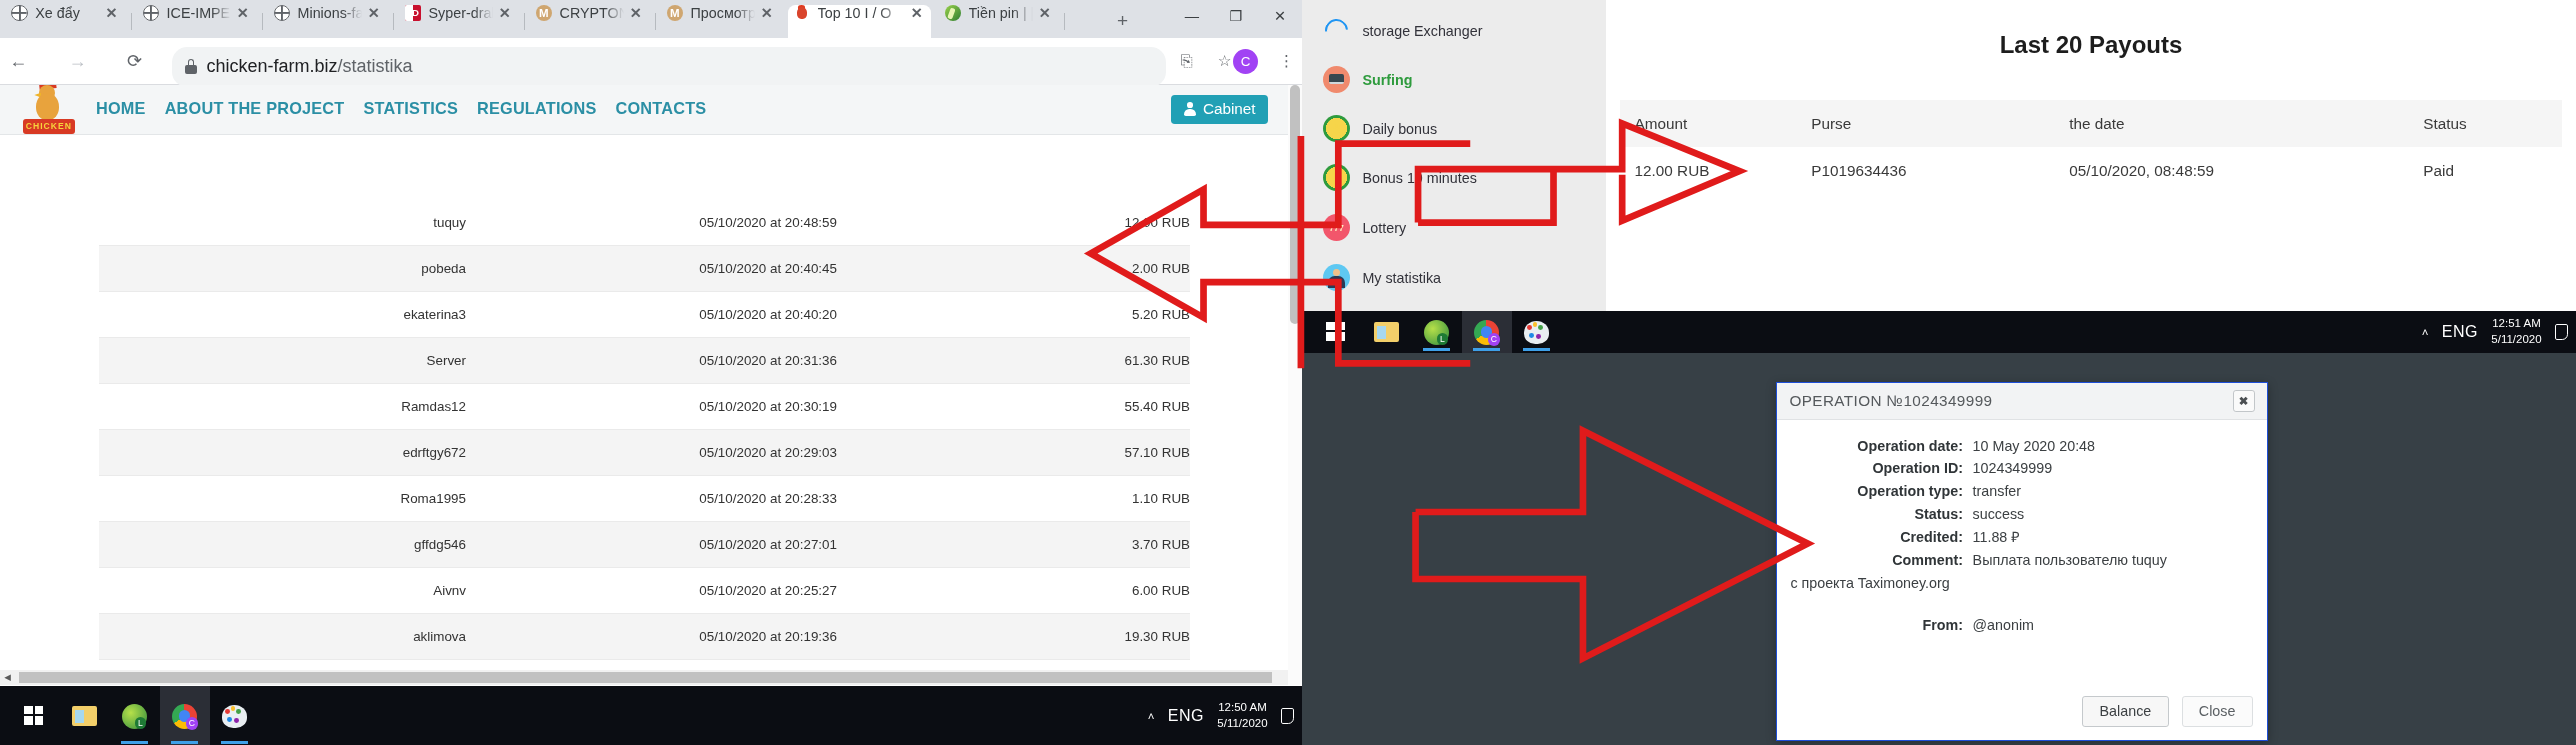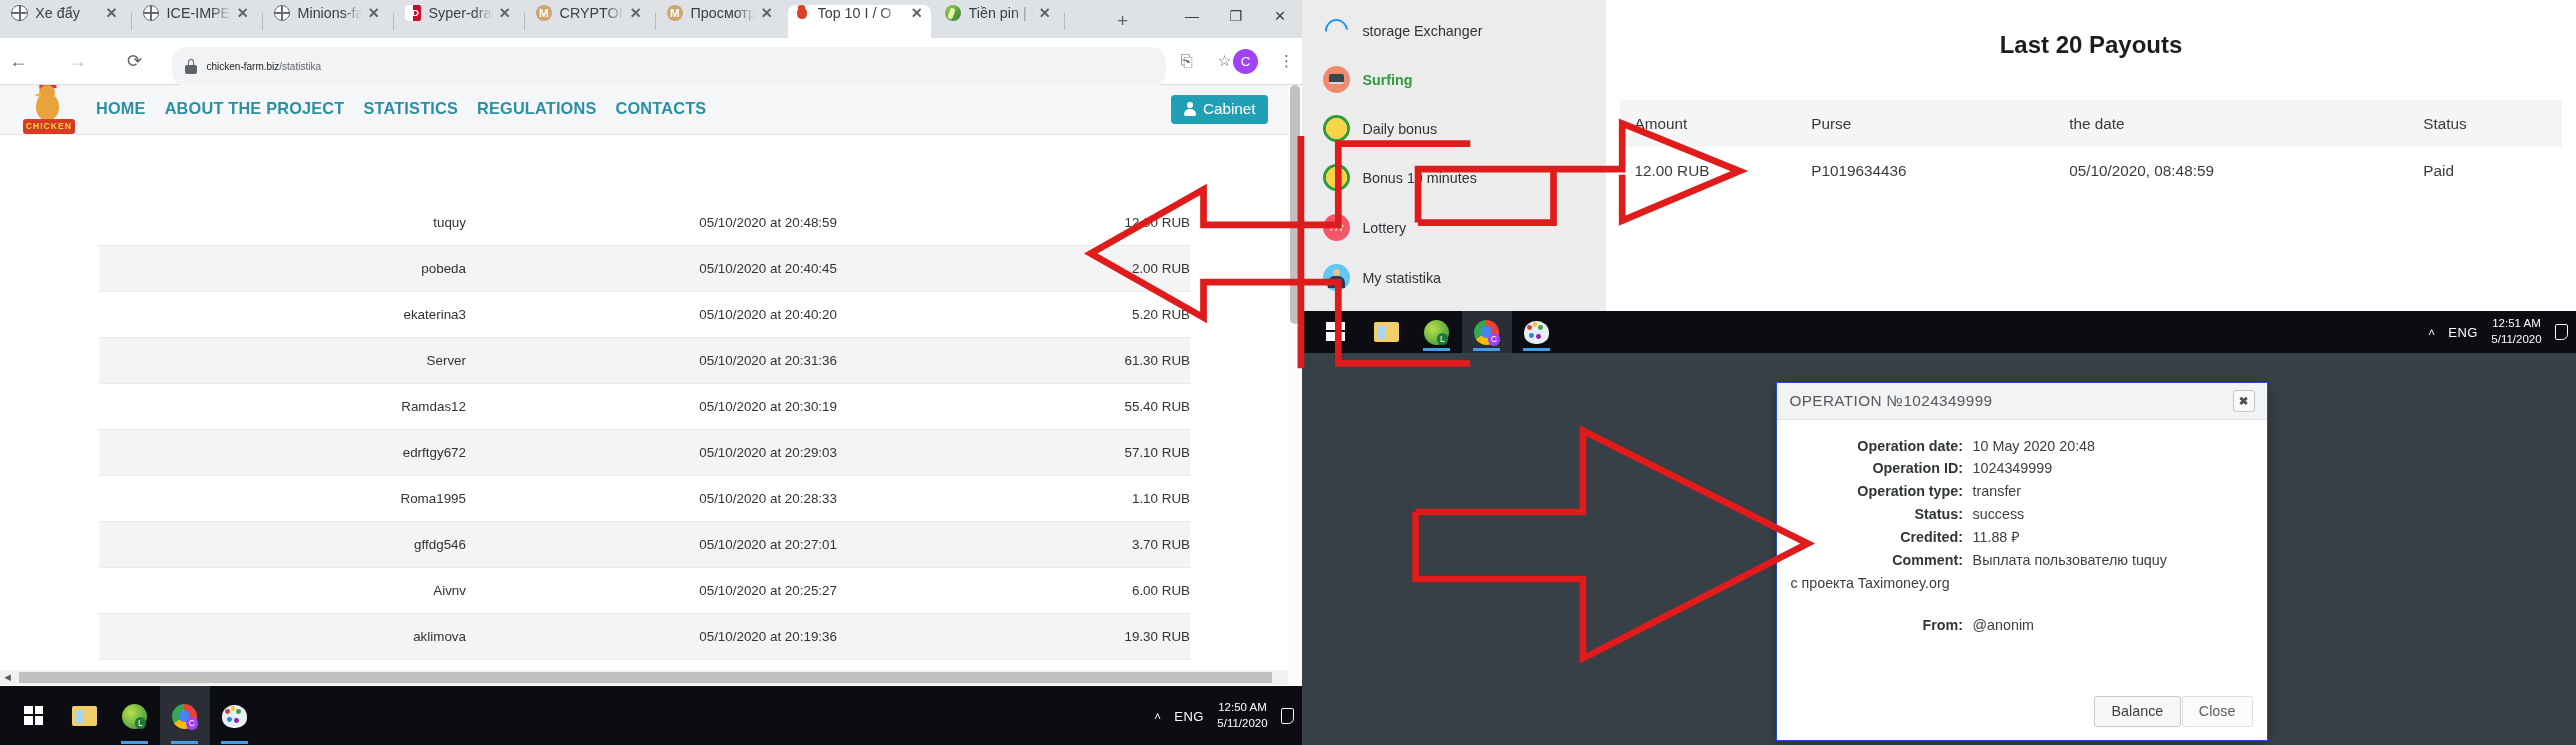--- a/index.html
+++ b/index.html
@@ -90,21 +90,21 @@
     position:absolute;left:0;top:38px;width:1302px;height:46px;background:#ffffff;
     border-bottom:1px solid #dadce0;
   }
   .navbtn{position:absolute;top:10.5px;width:25px;height:25px;
           display:flex;align-items:center;justify-content:center;
           font-size:18px;color:#5f6368;}
   .navbtn.disabled{color:#bdc1c6;}
   #omnibox{
     position:absolute;left:35px;top:8.6px;width:1004px;height:40px;
     background:#f1f3f4;border-radius:15.3px;display:flex;align-items:center;
-    padding:0 13.4px;box-sizing:border-box;font-size:10px;color:#202124;
+    padding:0 13.4px;box-sizing:border-box;font-size:18px;color:#202124;
   }
   #lockicon{width:11.5px;height:14.3px;margin-right:9.6px;position:relative;flex:0 0 11.5px;}
   #lockicon::after{content:"";position:absolute;left:0;bottom:0;width:11.5px;height:8.6px;
                    background:#5f6368;border-radius:1.9px;}
   #lockicon::before{content:"";position:absolute;left:2.4px;top:0;width:6.7px;height:7.6px;
                     border:1.9px solid #5f6368;border-bottom:none;border-radius:3.8px 3.8px 0 0;
                     box-sizing:border-box;}
   #omnibox .urlbase{color:#202124;}
   #omnibox .urlpath{color:#5f6368;}
   .tbicon{position:absolute;top:10.5px;width:25px;height:25px;
@@ -197,21 +197,21 @@
                     display:flex;align-items:center;justify-content:center;}
   .ic-paint{width:25px;height:23px;border-radius:50% 50% 45% 45%;background:#e9eef2;position:relative;}
   .ic-paint i{position:absolute;width:4.8px;height:4.8px;border-radius:50%;}
   .ic-paint i:nth-child(1){left:2.9px;top:4.8px;background:#e53935;}
   .ic-paint i:nth-child(2){left:8.6px;top:1.9px;background:#fbc02d;}
   .ic-paint i:nth-child(3){left:14.3px;top:4.8px;background:#43a047;}
   .ic-paint i:nth-child(4){left:4.8px;top:12.4px;background:#1e88e5;}
   .ic-paint i:nth-child(5){left:12.4px;top:13.4px;background:#8e24aa;}
   .tb-right{position:absolute;right:7.6px;top:0;height:100%;display:flex;align-items:center;gap:13.4px;}
   .tb-caret{font-size:11.5px;}
-  .tb-lang{font-size:13px;letter-spacing:0.5px;text-align:right;}
+  .tb-lang{font-size:16px;letter-spacing:0.5px;text-align:right;}
   .tb-clock{font-size:11.5px;line-height:1.35;text-align:center;}
   .tb-notify{width:13.4px;height:15.3px;border:1.9px solid #fff;border-radius:1.9px 1.9px 5.7px 1.9px;box-sizing:border-box;}
   
   #sidebar-capture{position:absolute;left:1302px;top:0;width:304px;height:311px;background:#ececec;}
   .sb-item{position:absolute;left:21px;display:flex;align-items:center;gap:12.4px;font-size:14.3px;color:#32323a;}
   .sb-item .lbl{white-space:nowrap;}
   .sb-item.active .lbl{color:#2e9b3d;font-weight:700;}
   .sb-ic{width:27px;height:27px;border-radius:50%;flex:0 0 27px;position:relative;}
   .ic-sync{background:#ececec;}
   .ic-sync::after{content:"";position:absolute;left:1.9px;top:1.9px;width:23px;height:23px;
@@ -250,21 +250,21 @@
              background:#ffffff;border:1px solid #1d4ed8;box-shadow:0 1.9px 9.6px rgba(0,0,0,.3);}
   #op-head{position:absolute;left:0;top:0;width:100%;height:37px;background:#f2f3f4;
            border-bottom:1px solid #e0e2e4;display:flex;align-items:center;
            justify-content:space-between;padding:0 12.4px;box-sizing:border-box;}
   #op-head .t{font-size:15.3px;color:#55595c;letter-spacing:0.4px;}
   #op-close{width:20px;height:20px;border:1px solid #c2c6c9;border-radius:2.9px;background:#fafafa;
             display:flex;align-items:center;justify-content:center;font-size:11.5px;color:#4b4f52;font-weight:700;}
   .op-row{position:absolute;display:flex;font-size:14.3px;line-height:1.2;}
   .op-row .k{width:186px;text-align:right;color:#303538;font-weight:700;padding-right:9.6px;}
   .op-row .v{color:#3c4043;}
-  #op-buttons{position:absolute;right:14.3px;bottom:13.4px;display:flex;gap:1px;justify-content:space-between;}
+  #op-buttons{position:absolute;right:14.3px;bottom:13.4px;display:flex;gap:13px;justify-content:space-between;}
   .op-btn{height:29px;padding:0 16.3px;border:1px solid #c5c9cc;border-radius:2.9px;background:#f7f7f7;
           display:flex;align-items:center;font-size:14.3px;color:#3c4043;}
   .op-btn.secondary{border-color:#dcdfe1;background:#fbfbfb;color:#5a5f63;}
   
   .arrow{position:absolute;pointer-events:none;}
 </style>
 </head>
 <body>
 
 <div id="browser-window">

